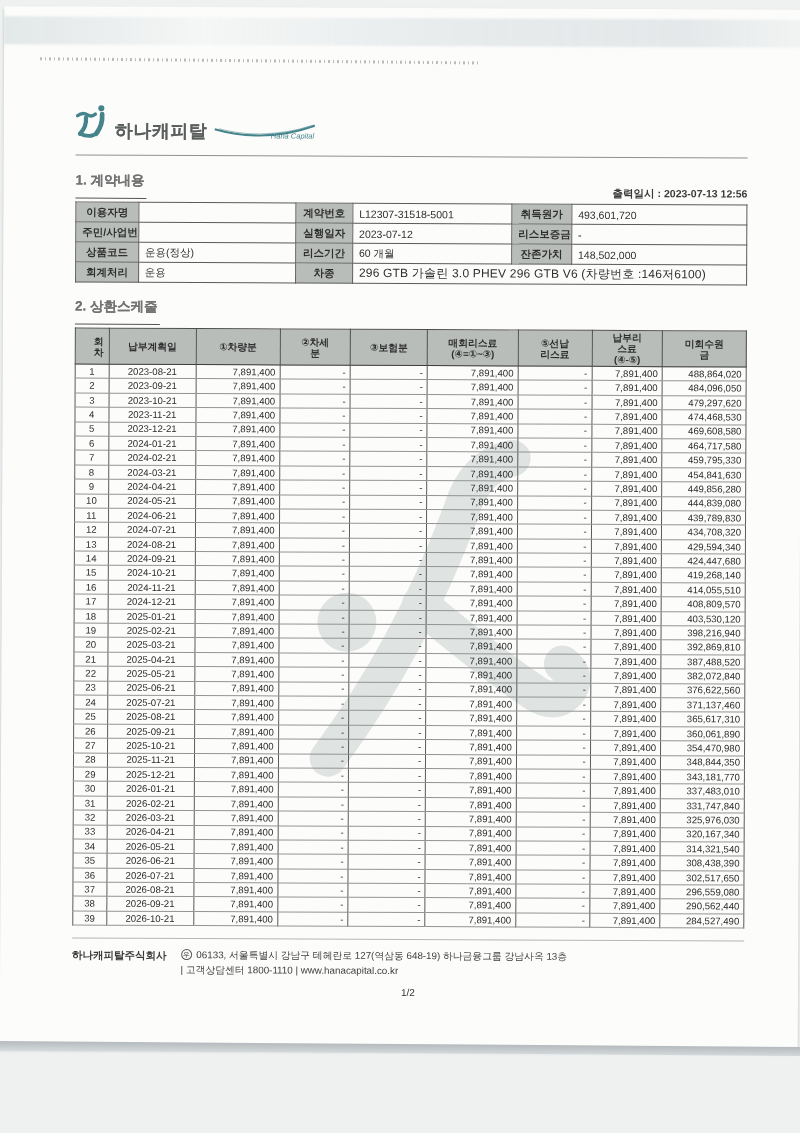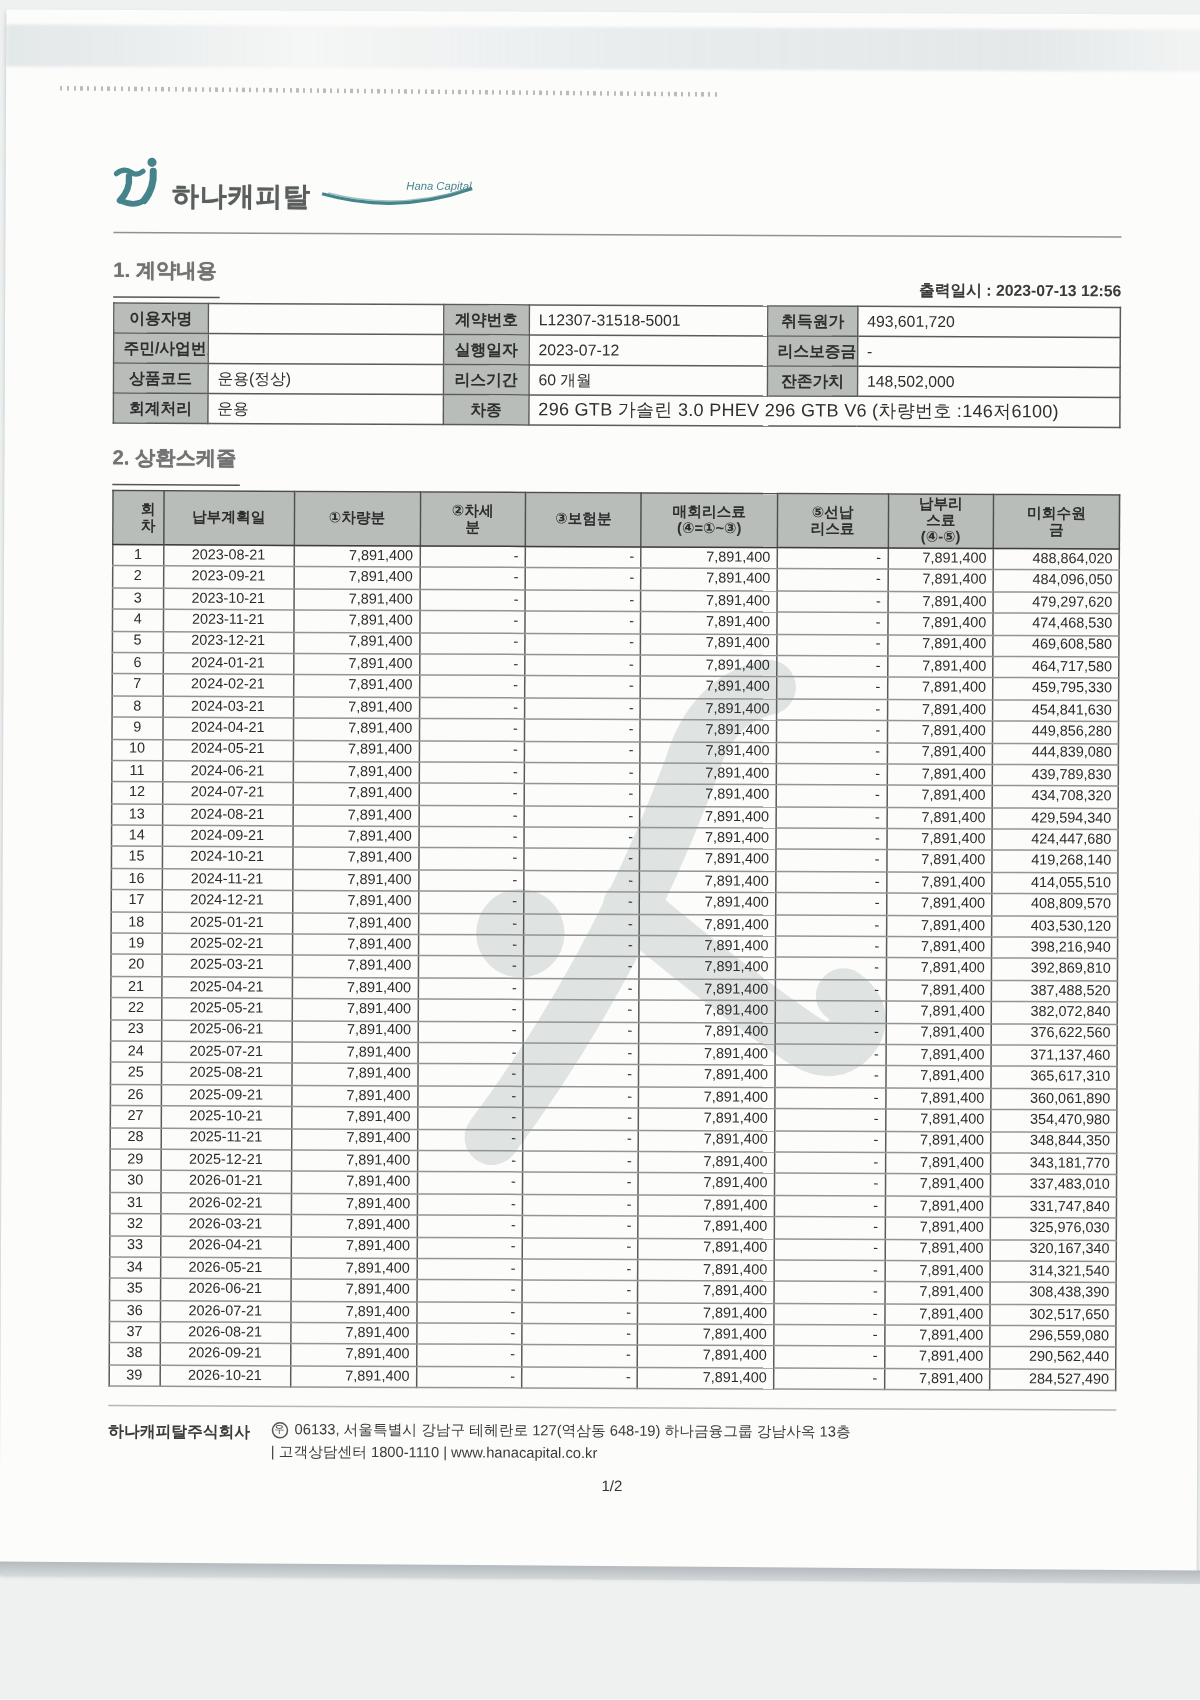--- a/index.html
+++ b/index.html
@@ -43,21 +43,21 @@
     border-bottom:1.5px solid #8e9293;
   }
   .doc-title {
     font-size:23px; font-weight:bold; color:#3a3a3a; letter-spacing:.5px;
     text-shadow:0 0 .6px #6b6b6b;
   }
   .logo { display:flex; align-items:flex-end; gap:5px; }
   .logo-brand { font-size:18px; font-weight:bold; color:#5a5f5e; letter-spacing:.5px; text-shadow:0 0 .5px #8a8f8e;font-family:Liberation Serif, serif; }
   .logo-tail { position:relative; width:104px; height:24px; }
   .logo-sub {
-    position:absolute; right:2px; top:0; font-size:7.5px; font-style:italic;
+    position:absolute; right:2px; top:12px; font-size:7.5px; font-style:italic;
     color:#46848c; white-space:nowrap;
   }
 
   
   .row-heading {
     display:flex; justify-content:space-between; align-items:flex-end;
     margin-top:16px; margin-bottom:3px;
   }
   h2.sec {
     font-size:13.5px; font-weight:bold; color:#737373;

